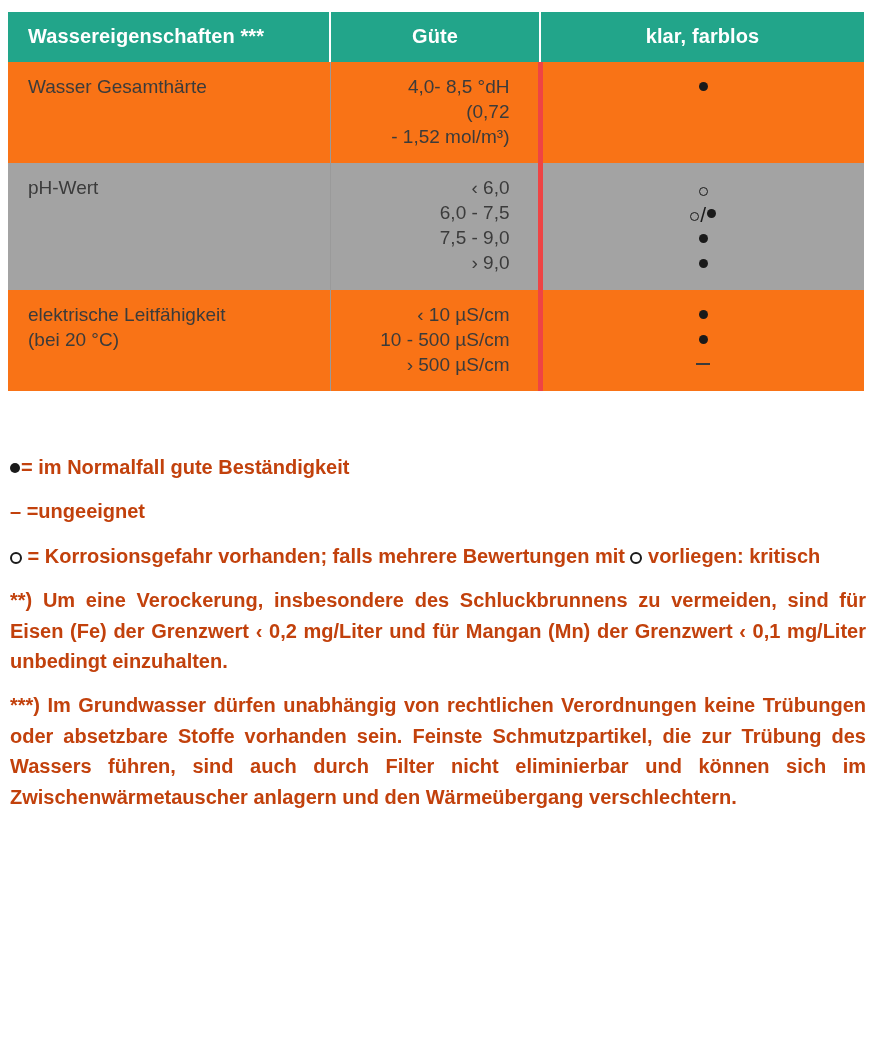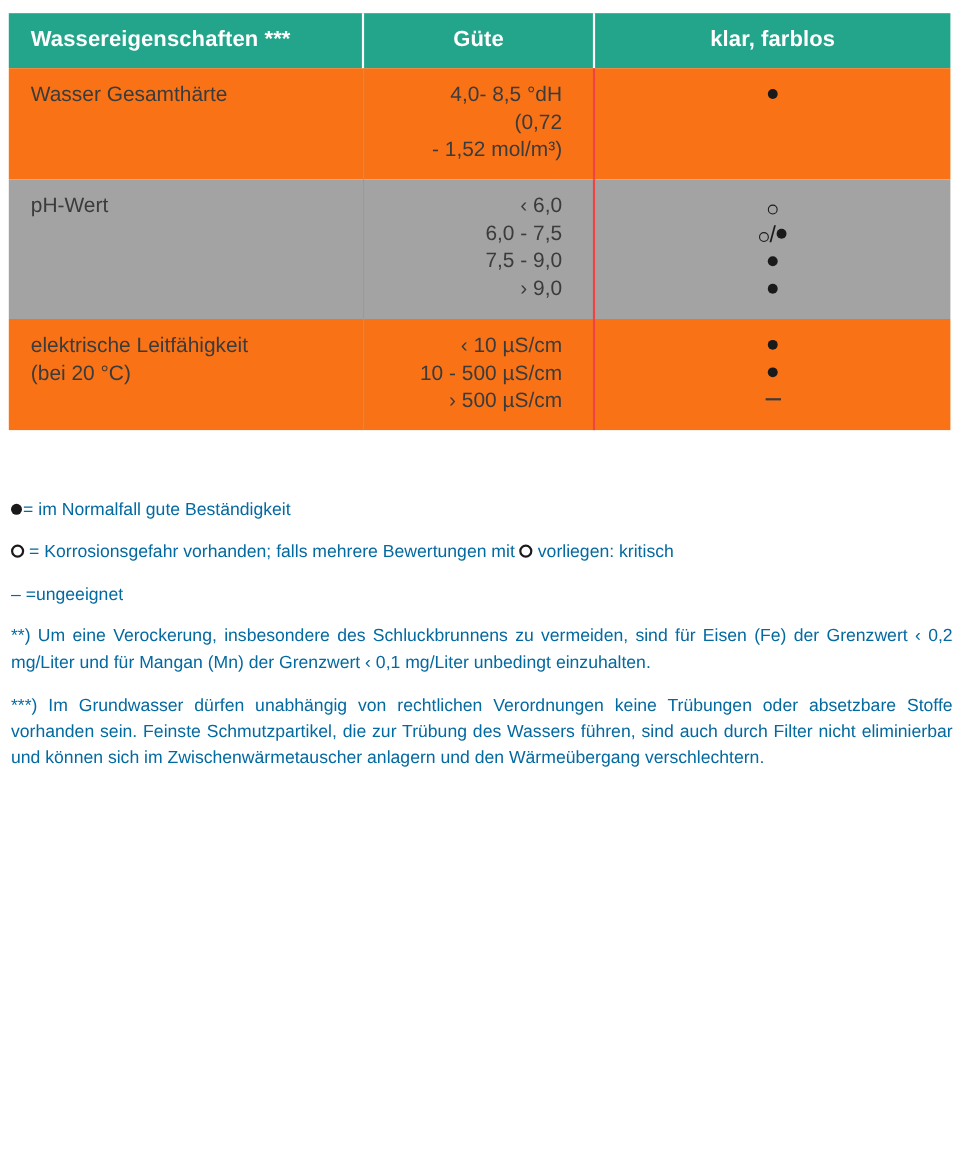--- a/index.html
+++ b/index.html
@@ -54,21 +54,21 @@
     padding-left: 20px;
   }
   thead th:last-child { border-right: none; margin-top: 46px; }
 
   tbody td {
     font-size: 19px;
     color: #3b3b3b;
     vertical-align: top;
     padding: 12px 8px 14px 8px;
     line-height: 1.32;
-    border-right: 2px solid #ef4444;
+    border-right: 5px solid #ef4444;
   }
   tbody td:last-child { border-right: none; }
   tbody tr.shade td { background: #f97316; }
   tbody tr.plain td { background: #a3a3a3; }
 
   td.label {
     text-align: left;
     padding-left: 20px;
     border-right: 1px solid #9a9a9a;
   }
@@ -133,27 +133,28 @@
   }
 
   
   .notes {
     position: absolute;
     left: 10px;
     top: 452px;
     width: 856px;
   }
   .note {
-    font-size: 16px;
+    font-size: 20px;
     line-height: 1.52;
-    color: #0369a1;
+    color: #c2410c;
     margin: 0 0 14px 0;
     text-align: justify;
     text-justify: inter-word;
     hyphens: manual;
+    font-weight: bold;
   }
   .note.last { margin-bottom: 0; }
   .note.nojust { text-align: left; }
 
   .leg-dot-full {
     display: inline-block;
     width: 10px;
     height: 10px;
     border-radius: 50%;
     background: #1a1a1a;
@@ -234,23 +235,23 @@
         </tr>
 
       </tbody>
     </table>
   </div>
 
   <div class="notes">
 
     <p class="note nojust"><span class="leg-dot-full"></span><span>= im Normalfall gute Beständigkeit</span></p>
 
+    <p class="note nojust">– =ungeeignet</p>
+
     <p class="note"><span class="leg-dot-open"></span><span> = Korrosionsgefahr vorhanden; falls mehrere Bewertungen mit </span><span class="leg-dot-open"></span><span> vorliegen: kritisch</span></p>
 
-    <p class="note nojust">– =ungeeignet</p>
-
     <p class="note">**) Um eine Verockerung, insbesondere des Schluckbrunnens zu vermeiden, sind für Eisen (Fe) der Grenzwert ‹ 0,2 mg/Liter und für Mangan (Mn) der Grenzwert ‹ 0,1 mg/Liter unbedingt einzuhalten.</p>
 
     <p class="note last">***) Im Grundwasser dürfen unabhängig von rechtlichen Verordnungen keine Trübungen oder absetzbare Stoffe vorhanden sein. Feinste Schmutzpartikel, die zur Trübung des Wassers führen, sind auch durch Filter nicht eliminierbar und können sich im Zwischenwärmetauscher anlagern und den Wärmeübergang verschlechtern.</p>
 
   </div>
 
 </div>
 
 </body></html>

